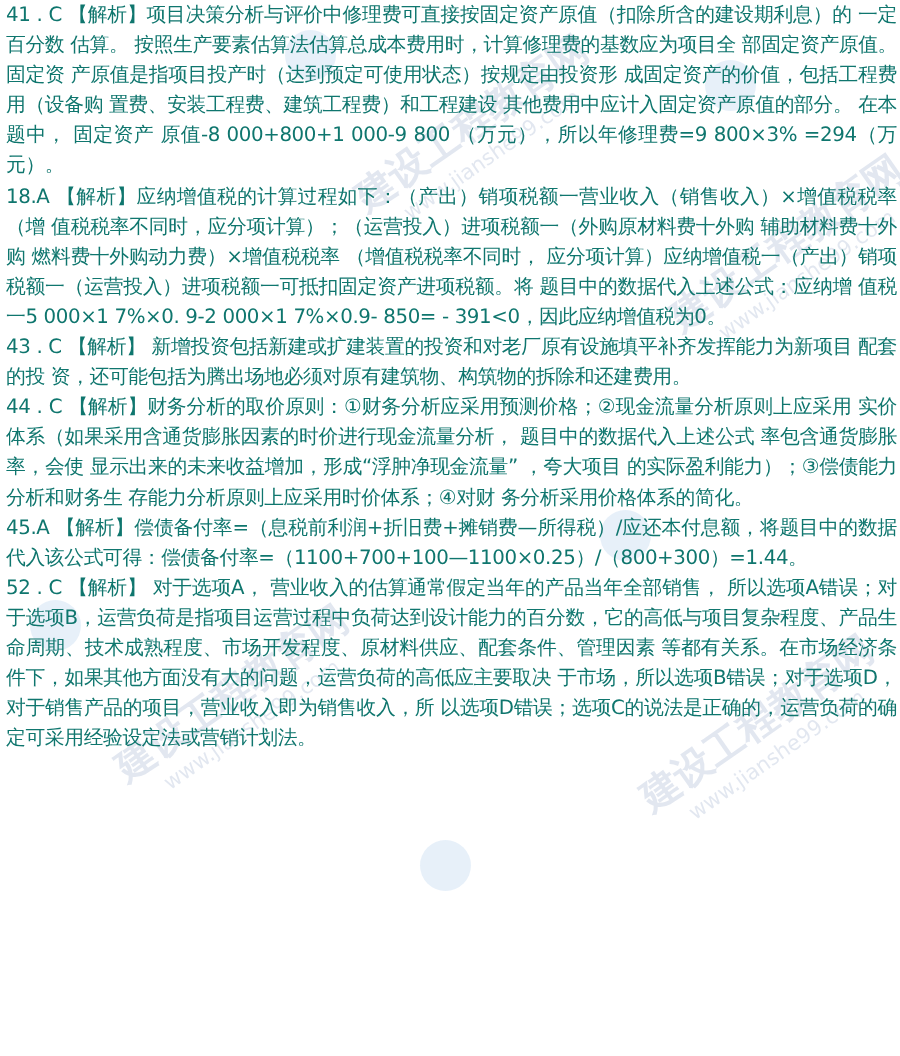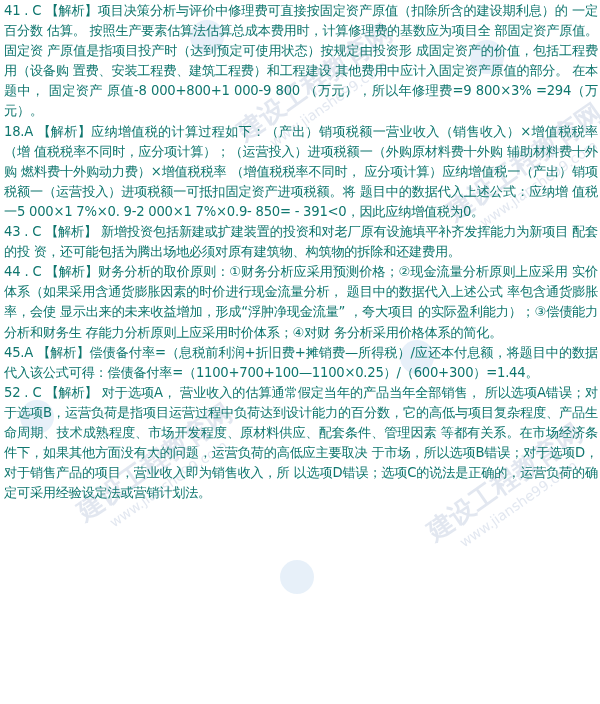--- a/index.html
+++ b/index.html
@@ -46,15 +46,15 @@
   <span class="cn">建设工程教育网</span>
   <span class="url">www.jianshe99.com</span>
 </div>
 <div class="wm-logo" style="left:280px; top:560px;"></div>
 
 <div class="doc">
   <p class="para"><span>41</span> . <span>C</span> <span>【解析】</span><span>项目决策分析与评价中修理费可直接按固定资产原值（扣除所含的建设期利息）的 一定百分数 估算。 按照生产要素估算法估算总成本费用时，计算修理费的基数应为项目全 部固定资产原值。固定资 产原值是指项目投产时（达到预定可使用状态）按规定由投资形 成固定资产的价值，包括工程费用（设备购 置费、安装工程费、建筑工程费）和工程建设 其他费用中应计入固定资产原值的部分。 在本题中， 固定资产 原值-8 000+800+1 000-9 800 （万元），所以年修理费=9 800×3% =294（万元）。</span></p>
   <p class="para"><span>18</span>.<span>A</span> <span>【解析】</span><span>应纳增值税的计算过程如下：（产出）销项税额一营业收入（销售收入）×增值税税率（增 值税税率不同时，应分项计算）；（运营投入）进项税额一（外购原材料费十外购 辅助材料费十外购 燃料费十外购动力费）×增值税税率 （增值税税率不同时， 应分项计算）应纳增值税一（产出）销项 税额一（运营投入）进项税额一可抵扣固定资产进项税额。将 题目中的数据代入上述公式：应纳增 值税一5 000×1 7%×0. 9-2 000×1 7%×0.9- 850= - 391&lt;0，因此应纳增值税为0。</span></p>
   <p class="para"><span>43</span> . <span>C</span> <span>【解析】</span> <span>新增投资包括新建或扩建装置的投资和对老厂原有设施填平补齐发挥能力为新项目 配套的投 资，还可能包括为腾出场地必须对原有建筑物、构筑物的拆除和还建费用。</span></p>
   <p class="para"><span>44</span> . <span>C</span> <span>【解析】</span><span>财务分析的取价原则：①财务分析应采用预测价格；②现金流量分析原则上应采用 实价体系（如果采用含通货膨胀因素的时价进行现金流量分析， 题目中的数据代入上述公式 率包含通货膨胀率，会使 显示出来的未来收益增加，形成“浮肿净现金流量” ，夸大项目 的实际盈利能力）；③偿债能力分析和财务生 存能力分析原则上应采用时价体系；④对财 务分析采用价格体系的简化。</span></p>
-  <p class="para"><span>45</span>.<span>A</span> <span>【解析】</span><span>偿债备付率=（息税前利润+折旧费+摊销费—所得税）/应还本付息额，将题目中的数据代入该公式可得：偿债备付率=（1100+700+100—1100×0.25）/（600+300）=1.44。</span></p>
+  <p class="para"><span>45</span>.<span>A</span> <span>【解析】</span><span>偿债备付率=（息税前利润+折旧费+摊销费—所得税）/应还本付息额，将题目中的数据代入该公式可得：偿债备付率=（1100+700+100—1100×0.25）/（800+300）=1.44。</span></p>
   <p class="para"><span>52</span> . <span>C</span> <span>【解析】</span> <span>对于选项A， 营业收入的估算通常假定当年的产品当年全部销售， 所以选项A错误；对于选项B，运营负荷是指项目运营过程中负荷达到设计能力的百分数，它的高低与项目复杂程度、产品生命周期、技术成熟程度、市场开发程度、原材料供应、配套条件、管理因素 等都有关系。在市场经济条件下，如果其他方面没有大的问题，运营负荷的高低应主要取决 于市场，所以选项B错误；对于选项D，对于销售产品的项目，营业收入即为销售收入，所 以选项D错误；选项C的说法是正确的，运营负荷的确定可采用经验设定法或营销计划法。</span></p>
 </div>
 
 </body></html>

